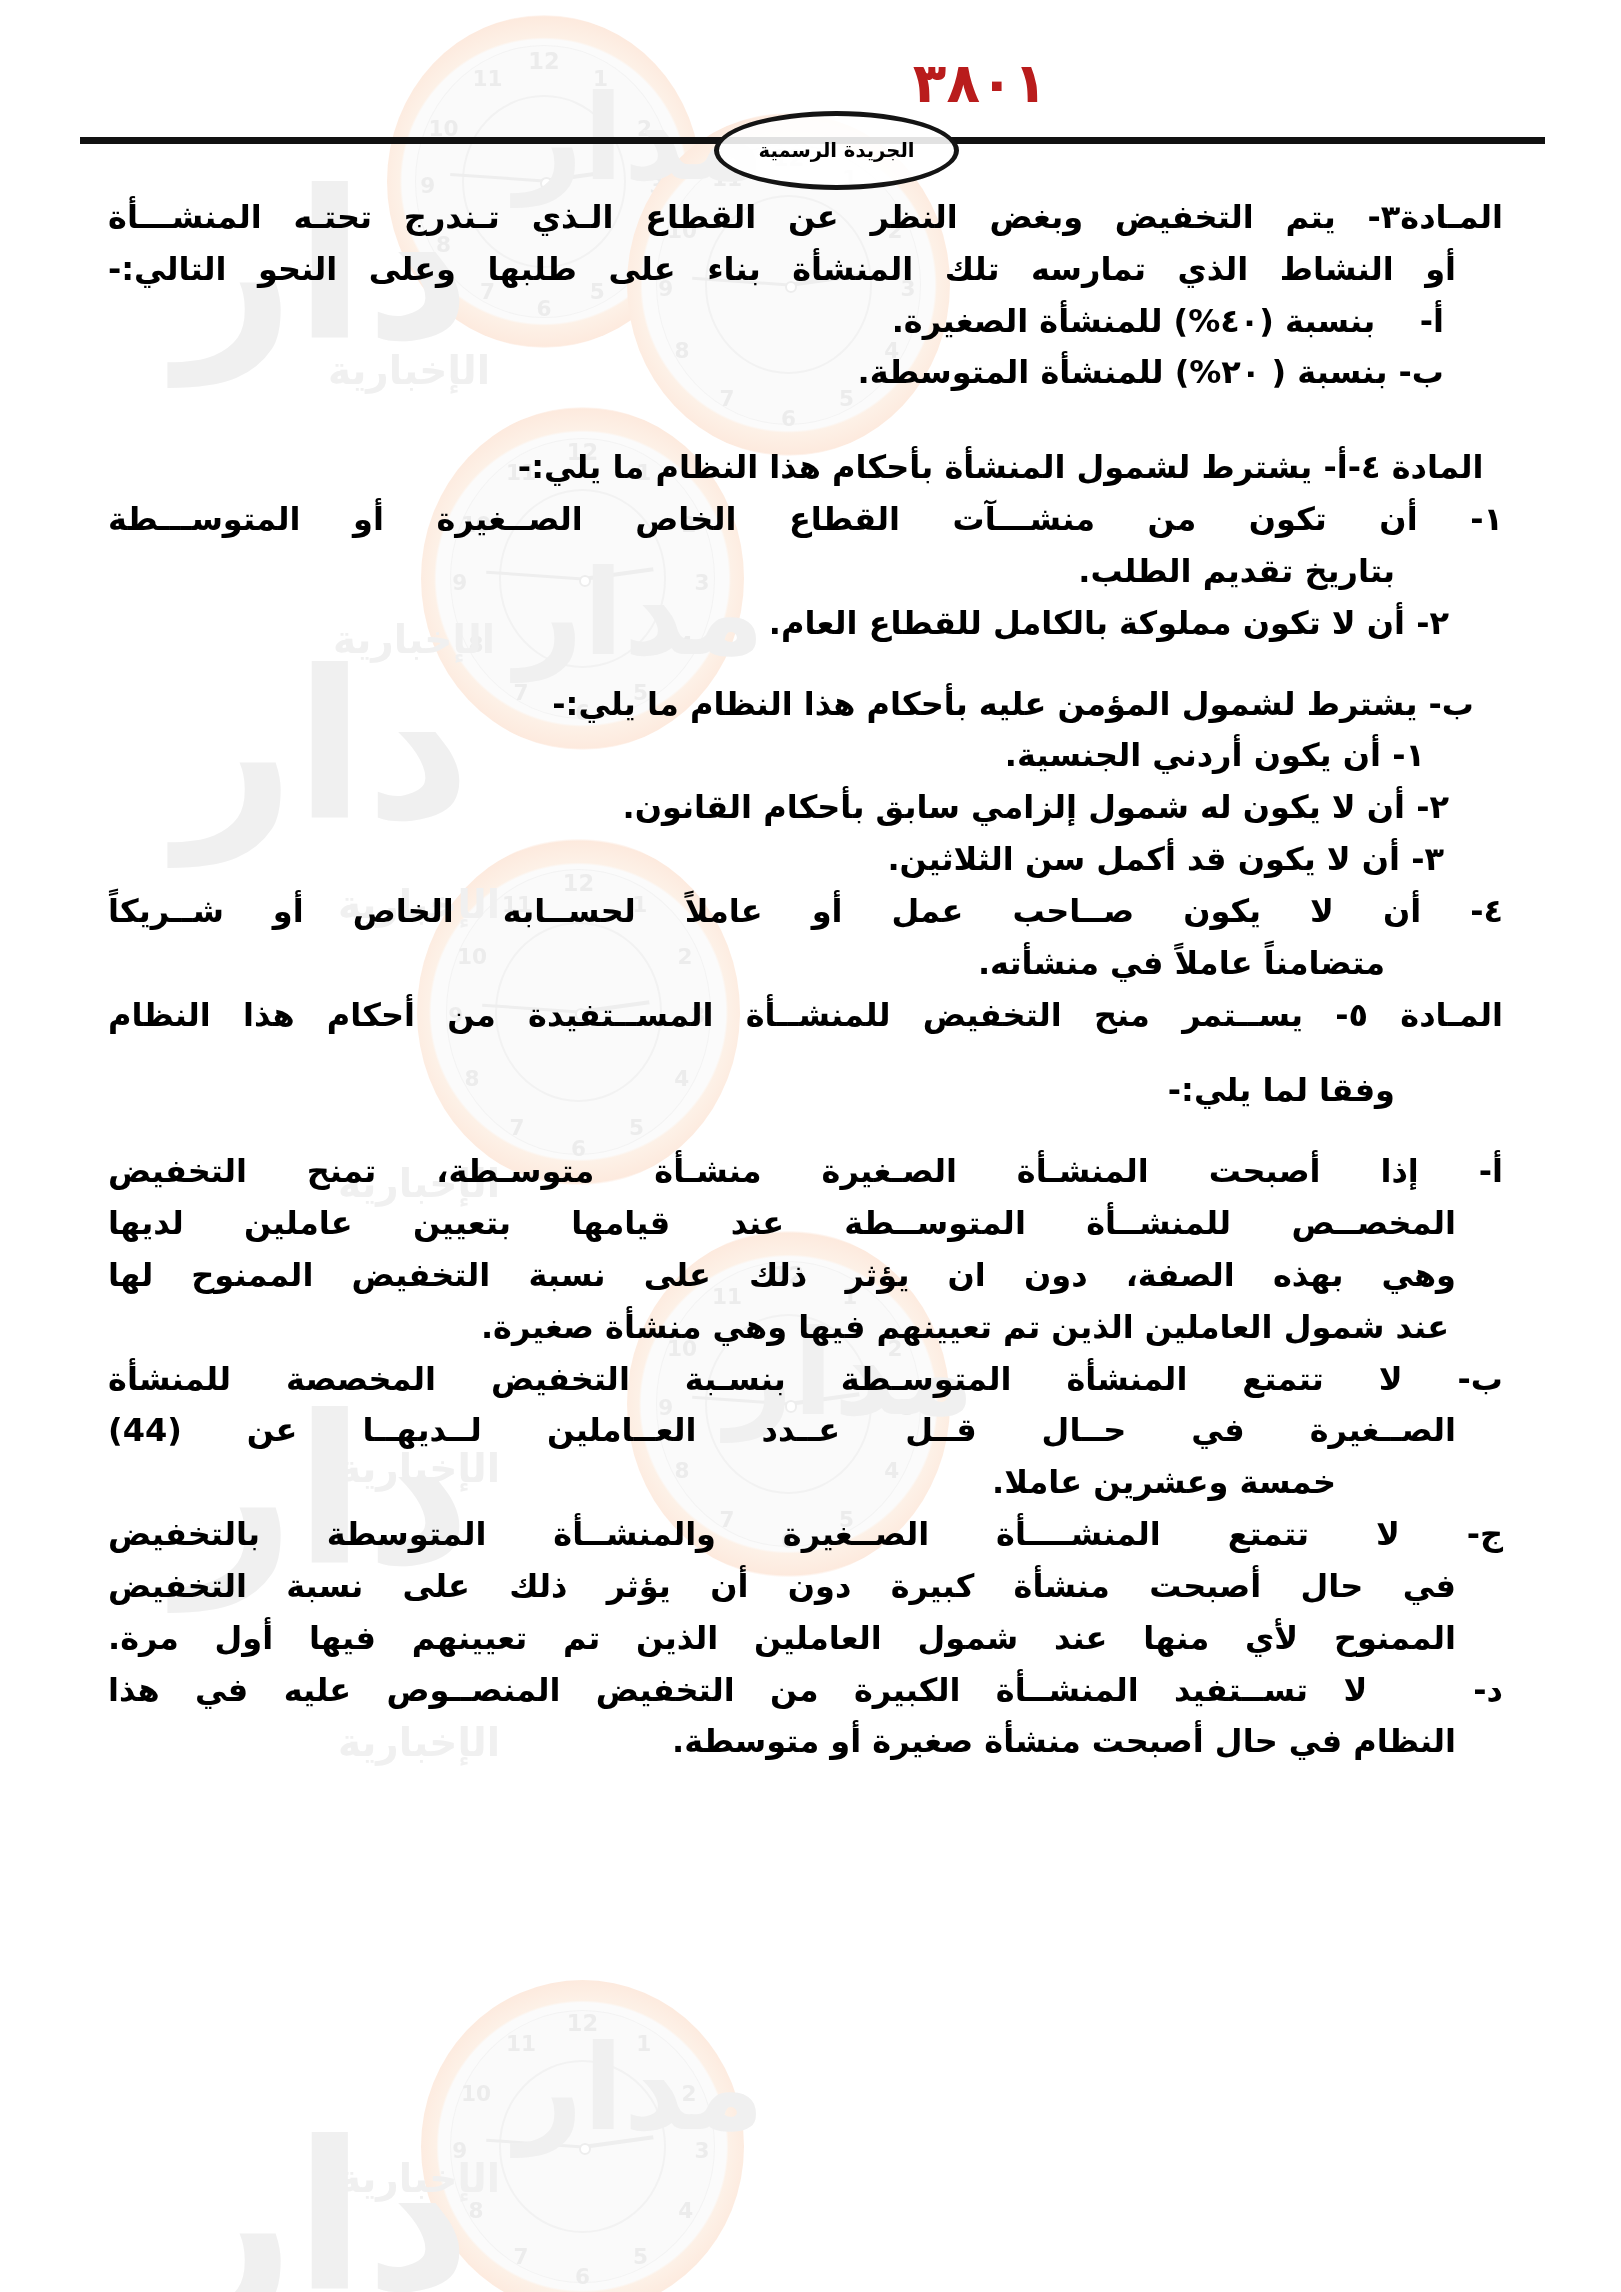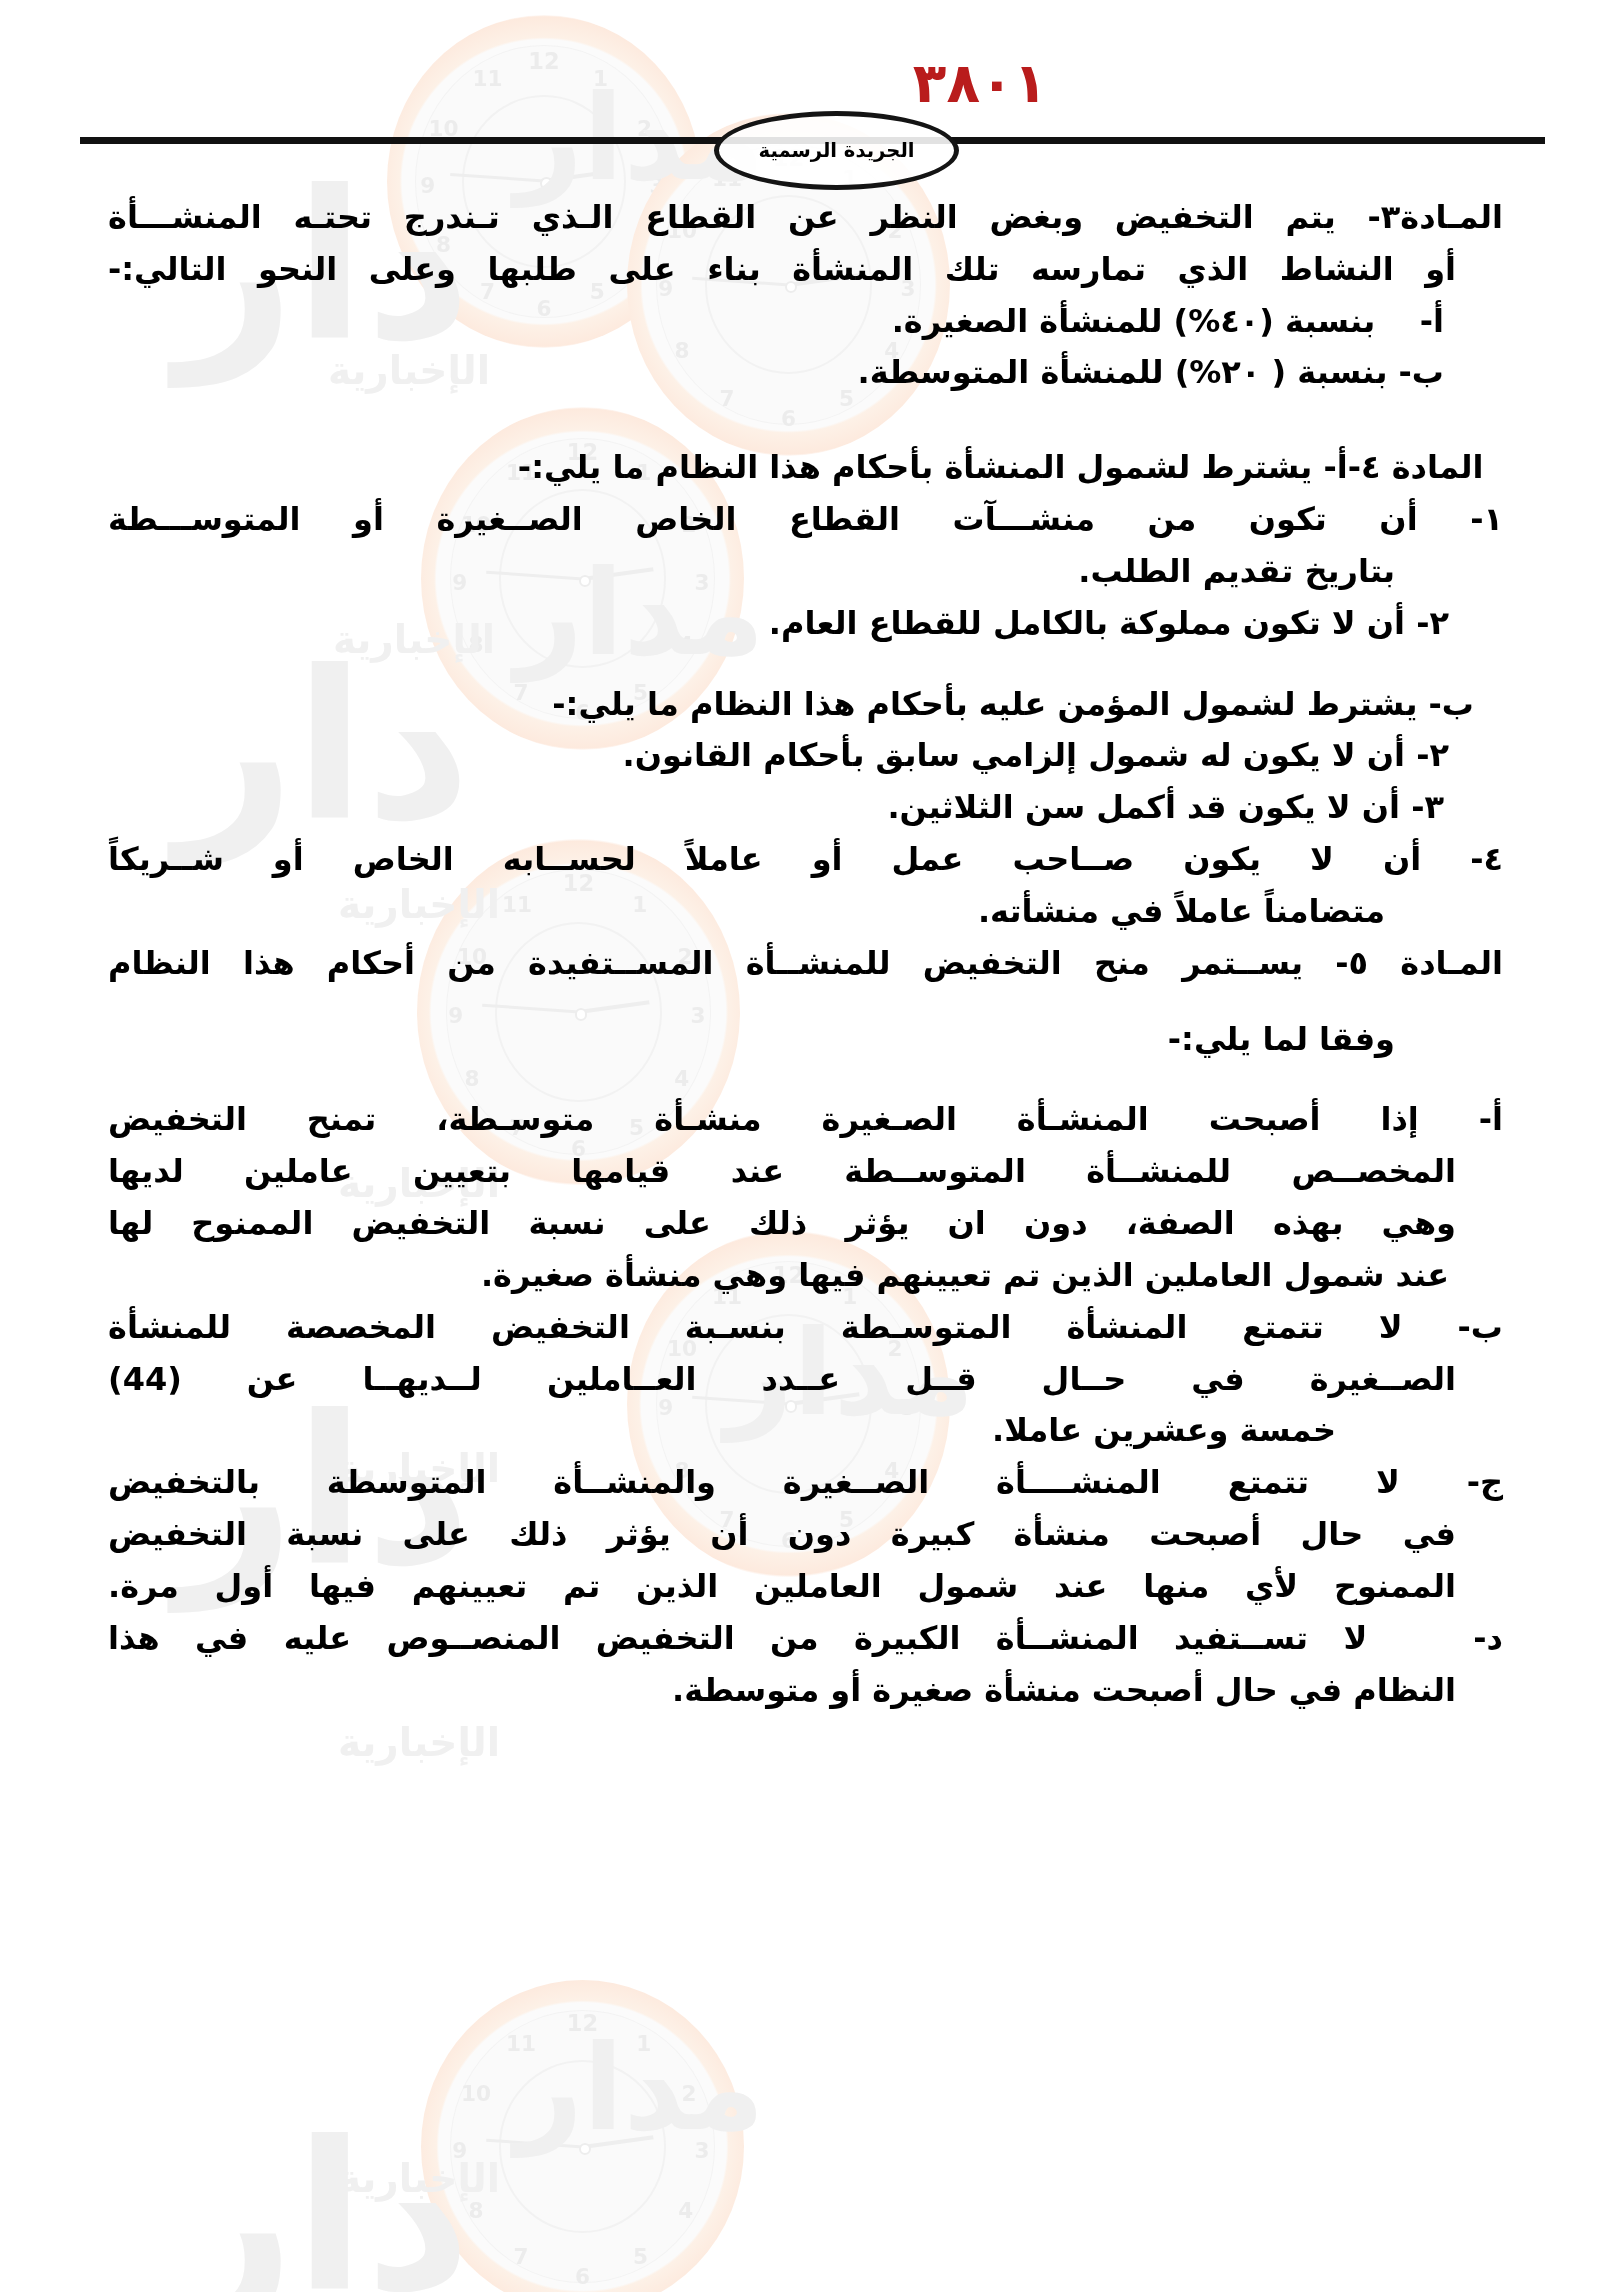--- a/index.html
+++ b/index.html
@@ -325,20 +325,24 @@
 
       <div class="p" style="text-align:center;padding-right:54px;">
         <span>٢-</span>
         <span>أن لا تكون مملوكة بالكامل للقطاع العام.</span>
       </div>
 
       <div class="gap-m"></div>
 
       <div class="p" style="text-align:center;padding-right:29px;">ب- يشترط لشمول المؤمن عليه بأحكام هذا النظام ما يلي:-</div>
 
+      <div class="p" style="text-align:center;padding-right:78px;">
+        <span>١-</span>
+        <span>أن يكون أردني الجنسية.</span>
+      </div>
 
       <div class="p" style="text-align:center;padding-right:54px;">
         <span>٢-</span>
         <span>أن لا يكون له شمول إلزامي سابق بأحكام القانون.</span>
       </div>
 
       <div class="p" style="text-align:center;padding-right:59px;">
         <span>٣-</span>
         <span>أن لا يكون قد أكمل سن الثلاثين.</span>
       </div>

